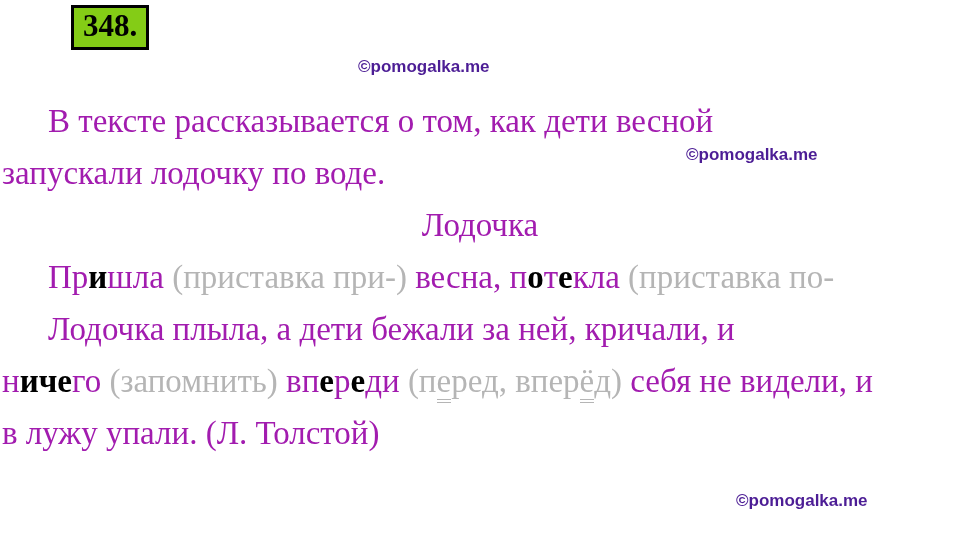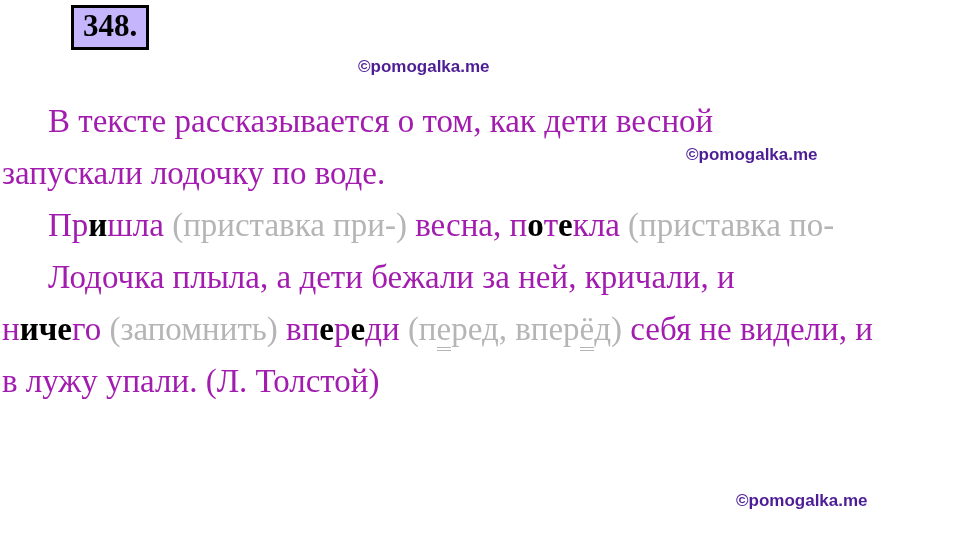--- a/index.html
+++ b/index.html
@@ -12,21 +12,21 @@
     color: #000;
   }
   .exercise-box {
     position: absolute;
     left: 71px; top: 5px;
     border: 3px solid #000;
     padding: 0 9px 3px 9px;
     font-weight: bold;
     font-size: 31px;
     line-height: 36px;
-    background: #c4b5fd;
+    background: #84cc16;
   }
   .watermark {
     position: absolute;
     font-family: "Liberation Sans", sans-serif;
     font-weight: bold;
     font-size: 17px;
     line-height: 20px;
     color: #4c1d95;
     white-space: pre;
   }
@@ -61,17 +61,18 @@
   <span>348.</span>
 </div>
 
 <div id="wm-top" class="watermark">©pomogalka.me</div>
 <div id="wm-middle" class="watermark">©pomogalka.me</div>
 <div id="wm-bottom" class="watermark">©pomogalka.me</div>
 
 <div class="text-body">
     <div class="line indent"><span class="run-n">В тексте рассказывается о том, как дети весной</span></div>
     <div class="line"><span class="run-n">запускали лодочку по воде.</span></div>
+    <div class="line center"><span class="run-n">Лодочка</span></div>
     <div class="line indent"><span class="run-n">Пр</span><span class="run-b">и</span><span class="run-n">шла </span><span class="run-g">(приставка при-) </span><span class="run-n">весна, п</span><span class="run-b">о</span><span class="run-n">т</span><span class="run-b">е</span><span class="run-n">кла </span><span class="run-g">(приставка по-</span></div>
     <div class="line indent"><span class="run-n">Лодочка плыла, а дети бежали за ней, кричали, и</span></div>
     <div class="line"><span class="run-n">н</span><span class="run-b">иче</span><span class="run-n">го </span><span class="run-g">(запомнить) </span><span class="run-n">вп</span><span class="run-b">е</span><span class="run-n">р</span><span class="run-b">е</span><span class="run-n">ди </span><span class="run-g">(п</span><span class="run-u">е</span><span class="run-g">ред, впер</span><span class="run-u">ё</span><span class="run-g">д) </span><span class="run-n">себя не видели, и</span></div>
     <div class="line"><span class="run-n">в лужу упали. (Л. Толстой)</span></div>
   </div>
 
 </body></html>

